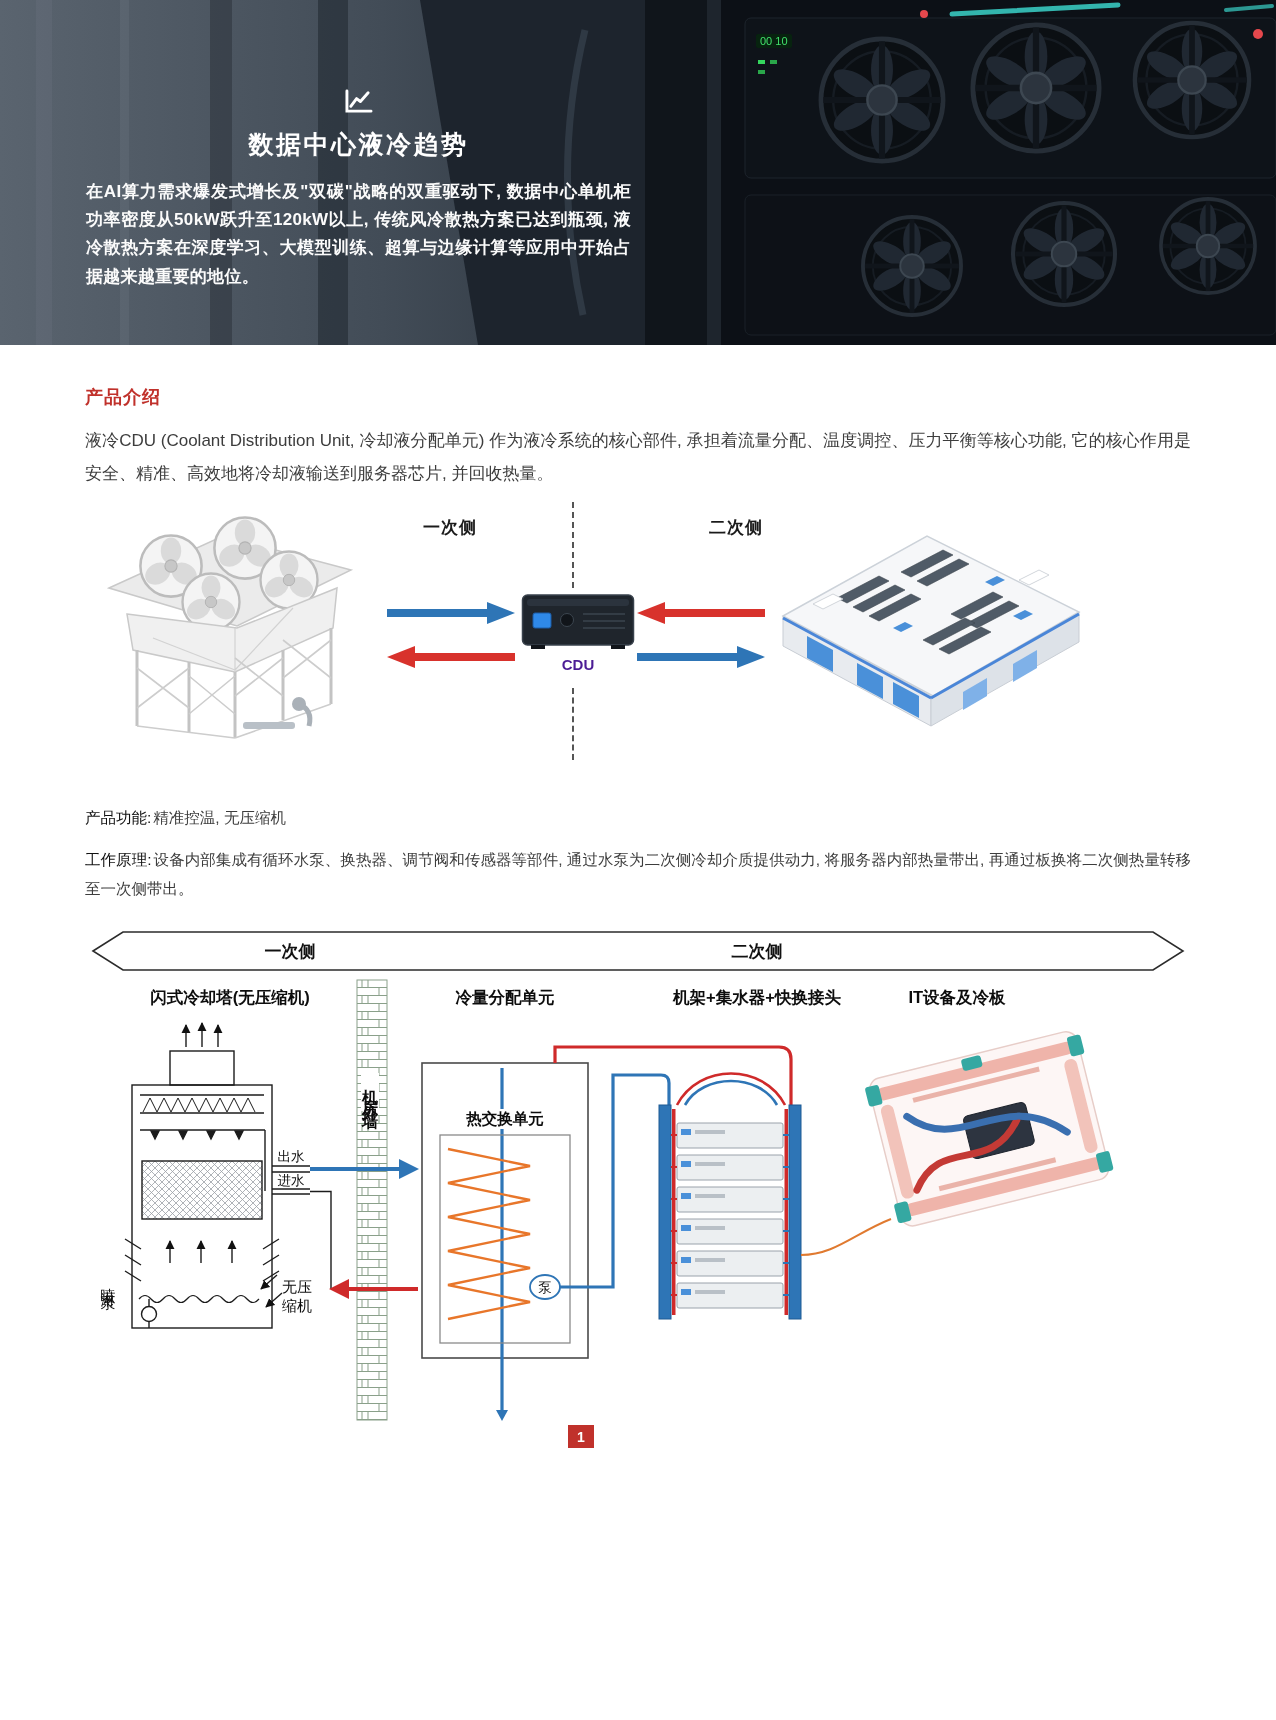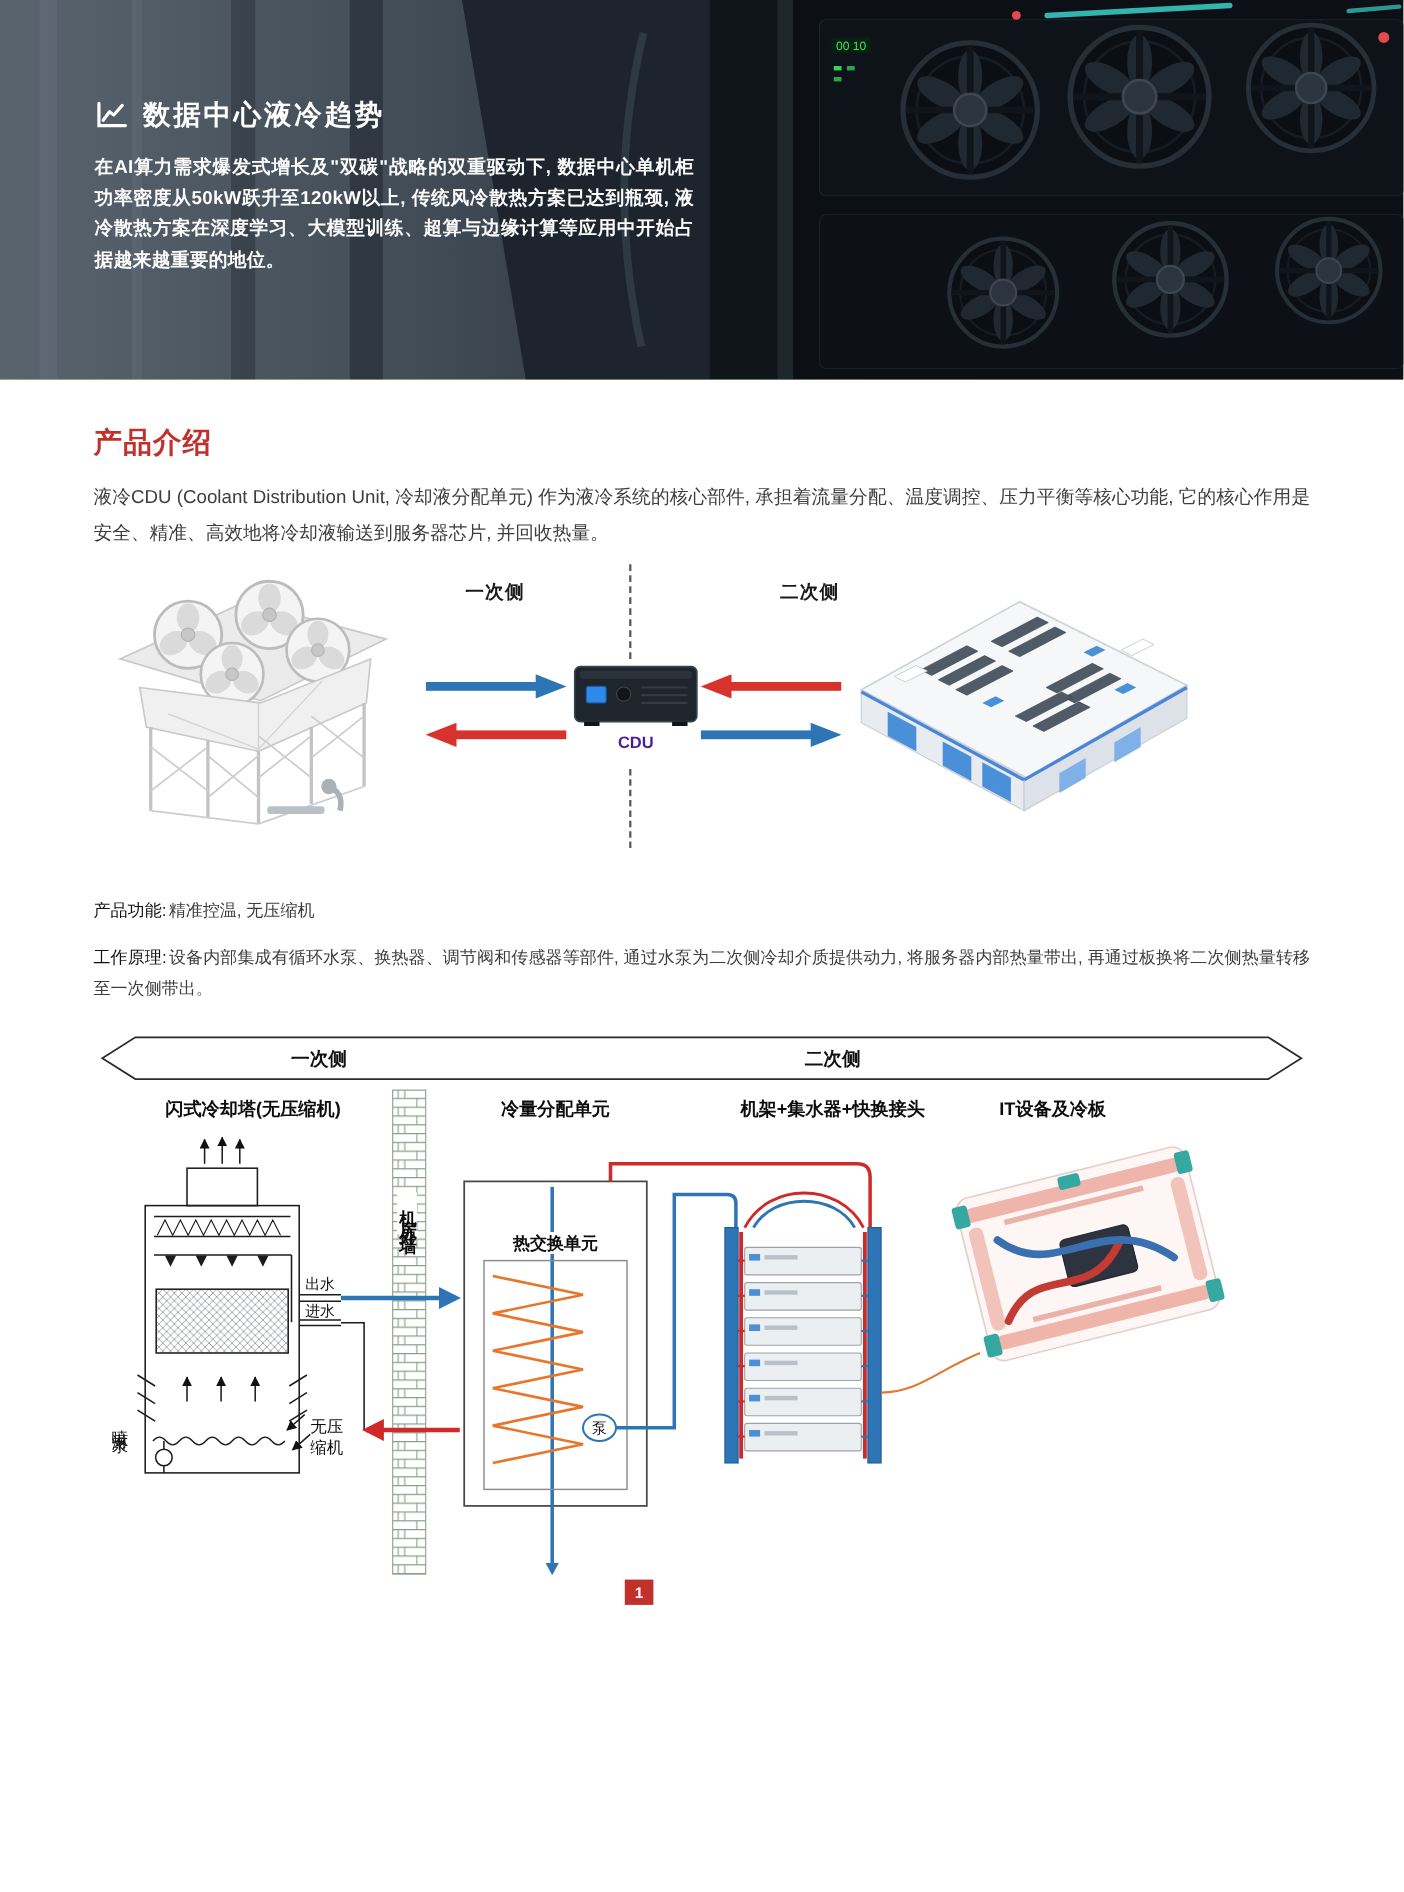--- a/index.html
+++ b/index.html
@@ -1,30 +1,30 @@
 <!DOCTYPE html>
 <html><head>
 <meta charset="utf-8">
 <style>
   html,body{margin:0;padding:0;background:#fff;}
   body{font-family:"Liberation Sans","DejaVu Sans",sans-serif;color:#222;}
   .page{width:1276px;min-height:1720px;margin:0 auto;background:#fff;overflow:hidden;}
 
   
-  .hero{position:relative;height:345px;overflow:hidden;background:#4d7c0f;}
+  .hero{position:relative;height:345px;overflow:hidden;background:#ef4444;}
   .hero-bg{position:absolute;inset:0;width:100%;height:100%;display:block;}
   .hero-content{position:relative;padding:88px 0 0 86px;width:545px;}
-  .hero-title-row{display:flex;align-items:center;gap:13px;}
+  .hero-title-row{display:flex;align-items:center;gap:13px;flex-direction:column;}
   .trend-icon{width:31px;height:27px;flex:0 0 auto;}
   .hero-title{margin:0;font-size:25px;color:#fff;letter-spacing:2.5px;font-weight:700;}
   .hero-body{margin:17px 0 0;font-size:17px;font-weight:700;line-height:1.66;color:#fbfbfb;text-align:justify;letter-spacing:.3px;}
 
   
   .content{padding:40px 85px 0;}
-  .sec-title{margin:0 0 15px;font-size:26px;color:#c0312b;font-weight:700;letter-spacing:1px;}
+  .sec-title{margin:0 0 15px;font-size:18px;color:#c0312b;font-weight:700;letter-spacing:1px;}
   .body-text{margin:0;font-size:17px;line-height:1.95;color:#3d3d3d;text-align:justify;}
 
   
   .cdu-diagram{position:relative;height:272px;margin-top:10px;}
   .cdu-diagram svg{position:absolute;display:block;}
   .tower-img{left:8px;top:8px;width:278px;height:240px;}
   .building-img{left:688px;top:20px;width:315px;height:228px;}
   .side-label{position:absolute;font-size:17px;color:#1a1a1a;font-weight:600;letter-spacing:1px;}
   .label-primary{left:338px;top:16px;}
   .label-secondary{left:624px;top:16px;}

